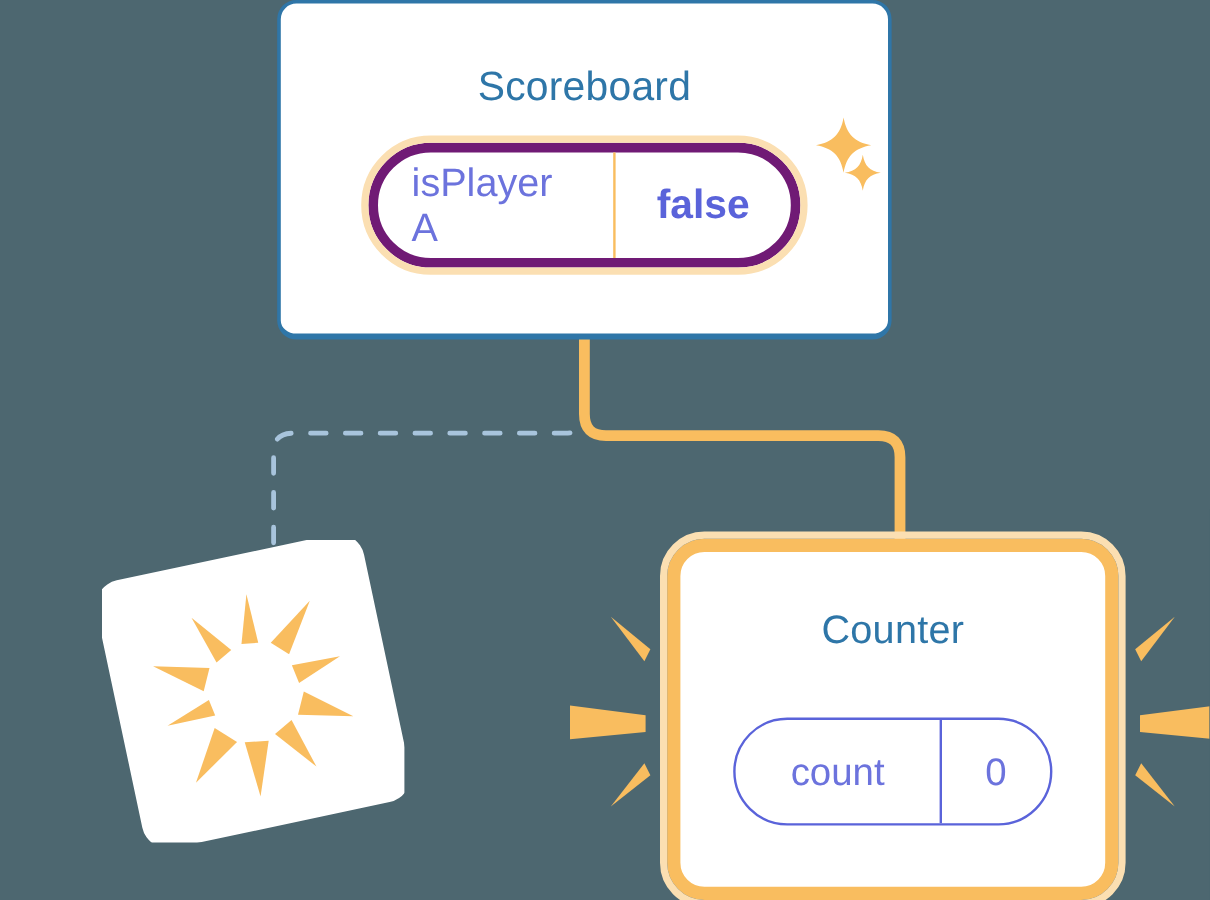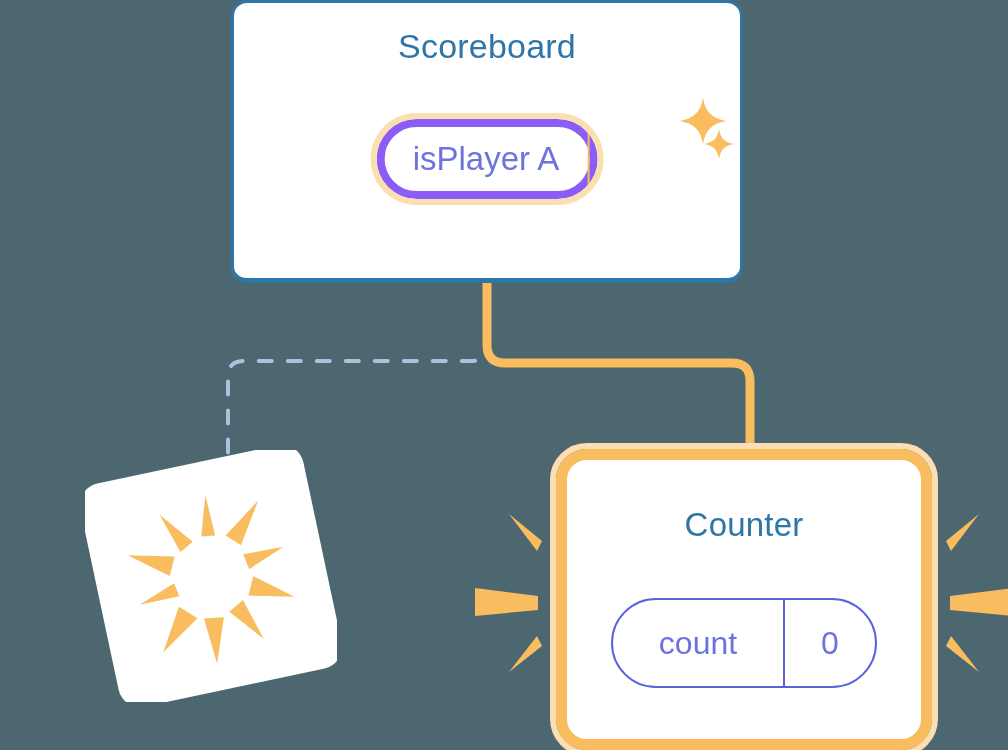--- a/index.html
+++ b/index.html
@@ -42,42 +42,42 @@
     border-bottom-width: 5px;
     border-radius: 16px;
     box-sizing: border-box;
     z-index: 4;
   }
   .card-title {
     text-align: center;
     color: #2e76a8;
     font-size: 34px;
     letter-spacing: 0.2px;
-    margin-top: 24px;
+    margin-top: 50px;
   }
   .counter-card .card-title {
     margin-top: 46px;
     font-size: 33px;
   }
 
   
   .pill-wrap {
     position: absolute;
     left: 50%;
     transform: translateX(-50%);
     top: 116px;
   }
   .pill-hl {
     display: flex;
     align-items: stretch;
     background: #ffffff;
-    border: 8px solid #8b5cf6;
+    border: 8px solid #701a75;
     outline: 6px solid #fbdfb2;
     border-radius: 999px;
-    height: 80px;
+    height: 104px;
     box-sizing: border-box;
   }
   .pill-hl .pill-key {
     display: flex;
     align-items: center;
     justify-content: center;
     padding: 0 28px;
     min-width: 198px;
     color: #6c73dd;
     font-size: 33px;
@@ -197,20 +197,21 @@
       <polygon points="979,672 946,646 951,636"></polygon>
     </g>
   </svg>
 
   <div class="scoreboard-card">
     <div class="card-title">Scoreboard</div>
 
     <div class="pill-wrap">
       <div class="pill-hl">
         <div class="pill-key">isPlayer A</div>
+        <div class="pill-val">false</div>
       </div>
     </div>
   </div>
 
   <svg class="sparkle" style="left:678px; top:96px; width:50px; height:50px;" viewBox="0 0 50 50">
     <path d="M25 2 C27.5 16 34 22.5 48 25 C34 27.5 27.5 34 25 48 C22.5 34 16 27.5 2 25 C16 22.5 22.5 16 25 2 Z" fill="#f9bd5f"></path>
   </svg>
   <svg class="sparkle" style="left:703px; top:128px; width:32px; height:32px;" viewBox="0 0 32 32">
     <path d="M16 1 C17.6 10.4 21.6 14.4 31 16 C21.6 17.6 17.6 21.6 16 31 C14.4 21.6 10.4 17.6 1 16 C10.4 14.4 14.4 10.4 16 1 Z" fill="#f9bd5f"></path>
   </svg>

